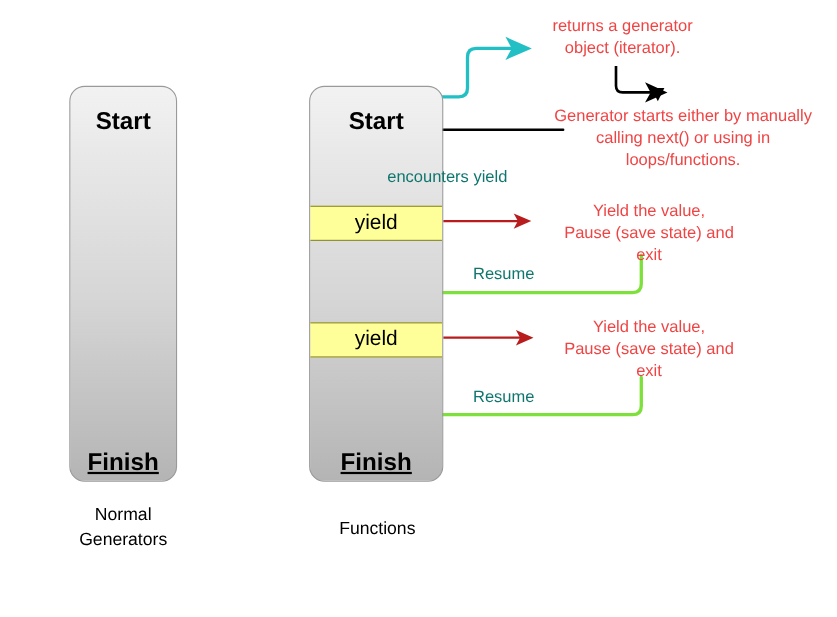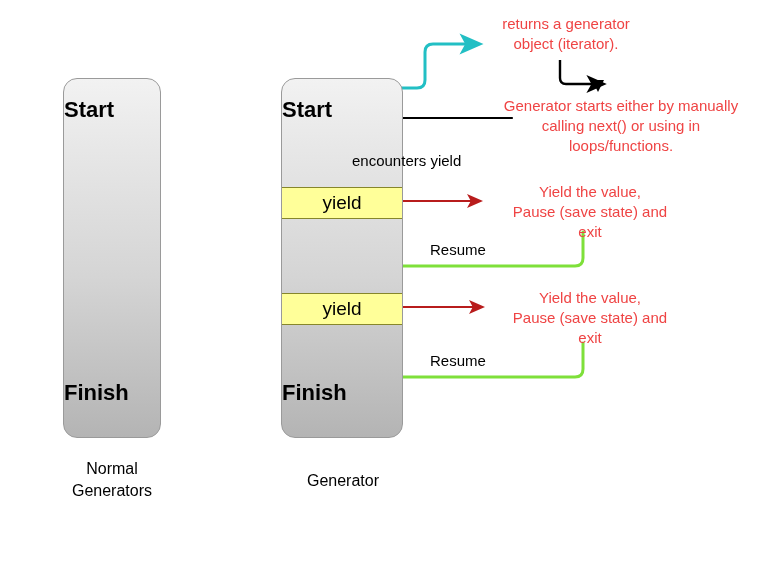--- a/index.html
+++ b/index.html
@@ -28,27 +28,28 @@
     background: linear-gradient(to bottom, #f2f2f2 0%, #e8e8e8 18%, #d5d5d5 55%, #bdbdbd 88%, #b4b4b4 100%);
     box-sizing: border-box;
     overflow: hidden;
   }
   #normal-box { left: 63px; top: 78px; width: 98px; height: 360px; }
   #gen-box    { left: 281px; top: 78px; width: 122px; height: 360px; }
 
   .bigword {
     position: absolute;
     width: 100%;
+    text-align: center;
     font-weight: bold;
     font-size: 22px;
     letter-spacing: 0px;
     line-height: 1;
   }
   .bigword.start  { top: 20px; }
-  .bigword.finish { top: 303px; }
+  .bigword.finish { top: 330px; text-decoration: underline; }
 
   .yield-band {
     position: absolute;
     left: 0;
     width: 100%;
     background: #ffff99;
     border-top: 1px solid #86862b;
     border-bottom: 1px solid #86862b;
     box-sizing: border-box;
     text-align: center;
@@ -64,21 +65,21 @@
     text-align: center;
     font-size: 15px;
     line-height: 20px;
     color: #ef4444;
     white-space: pre-line;
   }
   .inline-label {
     position: absolute;
     font-size: 15px;
     line-height: 18px;
-    color: #000000;
+    color: #0f766e;
     white-space: nowrap;
   }
   .caption {
     position: absolute;
     text-align: center;
     font-size: 16px;
     line-height: 22px;
     color: #000;
     white-space: pre-line;
   }
@@ -161,13 +162,13 @@
 
 <div class="inline-label" id="label-encounters">encounters yield</div>
 
 <div class="inline-label" id="label-resume-1">Resume</div>
 
 <div class="inline-label" id="label-resume-2">Resume</div>
 
 <div class="caption" id="caption-normal">Normal
 Generators</div>
 
-<div class="caption" id="caption-gen">Generator</div>
+<div class="caption" id="caption-gen">Functions</div>
 
 </body></html>

